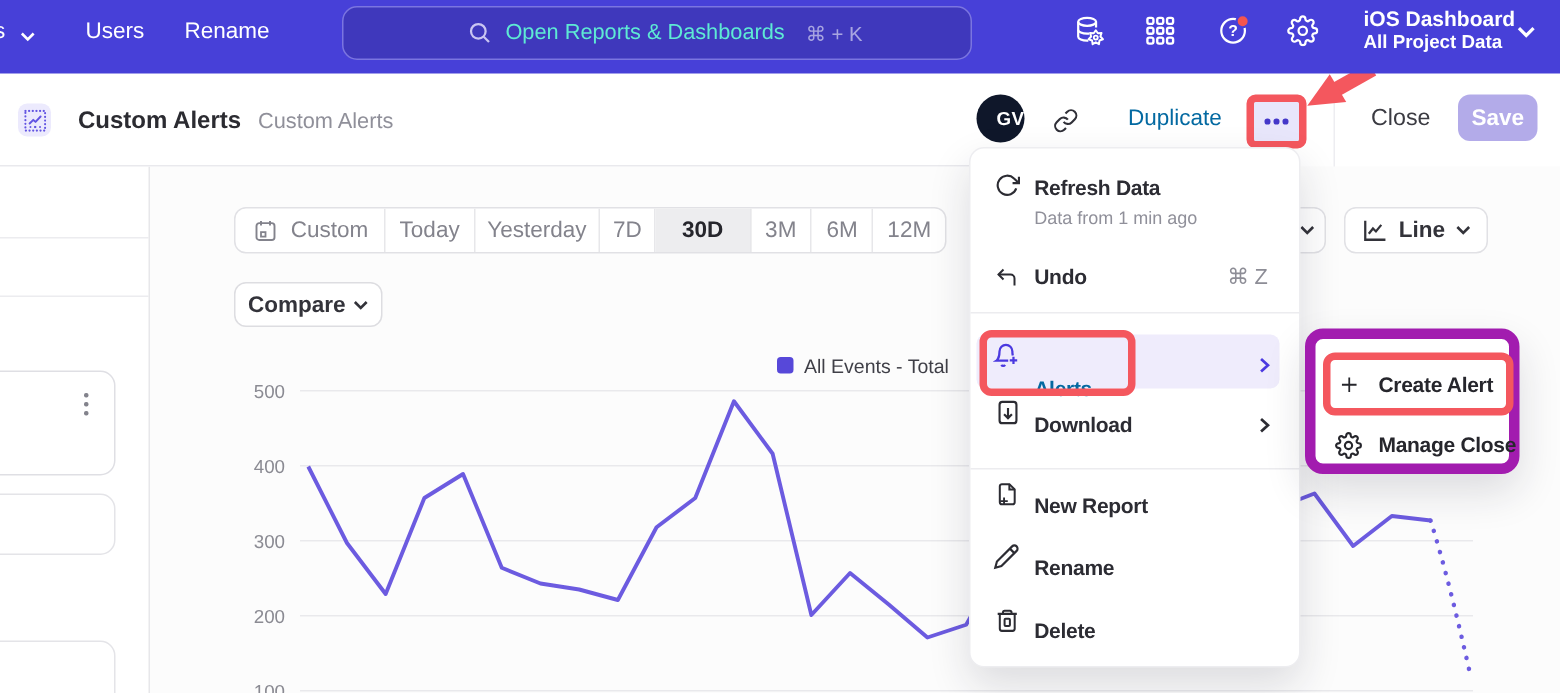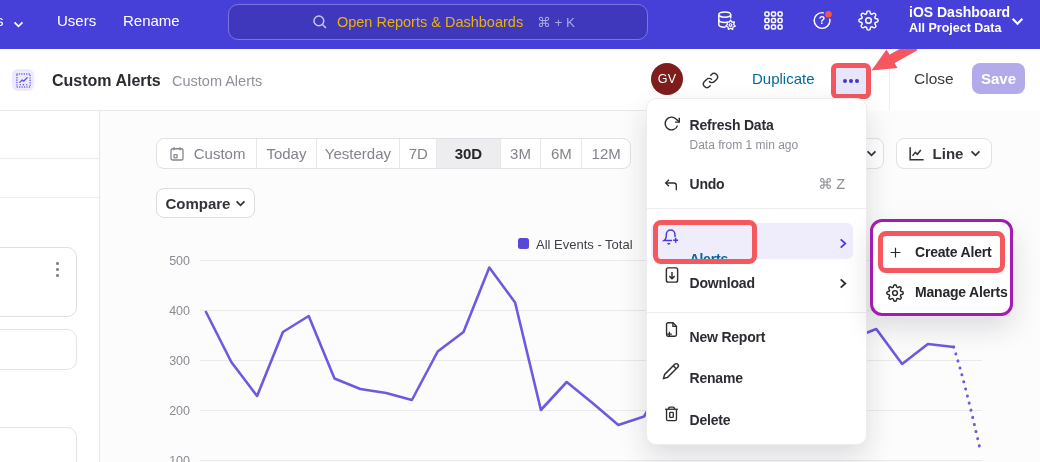--- a/index.html
+++ b/index.html
@@ -5,33 +5,33 @@
 *{margin:0;padding:0;box-sizing:border-box}
 html,body{width:1040px;height:462px;overflow:hidden;background:#fff;
 font-family:"Liberation Sans",sans-serif;-webkit-font-smoothing:antialiased}
 .abs{position:absolute}
 #page{position:relative;width:1040px;height:462px;overflow:hidden}
 
 #nav{position:absolute;left:0;top:0;width:1040px;height:49px;background:#4740d8;z-index:20}
 #nav .navlink{position:absolute;top:0;height:42px;line-height:42px;color:#fff;font-size:15px;font-weight:400}
 #search{position:absolute;left:228px;top:4px;width:420px;height:36px;border-radius:10px;
 background:#3f38bc;border:1px solid #7b75e0;display:flex;align-items:center;justify-content:center;padding-left:10px}
-#search .ph{color:#eab308;font-size:14.5px;font-weight:500;margin-left:8px}
+#search .ph{color:#5eead4;font-size:14.5px;font-weight:500;margin-left:8px}
 #search .kbd{color:rgba(255,255,255,.55);font-size:13.5px;font-weight:500;margin-left:14px}
 .navsvg{position:absolute;top:10px}
 #proj{position:absolute;left:909px;top:4px;color:#fff}
 #proj .t1{font-size:14px;font-weight:700;line-height:17px}
 #proj .t2{font-size:12.5px;font-weight:600;line-height:15px}
 
 #header{position:absolute;left:0;top:49px;width:820px;height:62px;background:#fff;border-bottom:1px solid #e9e9ed;z-index:5}
 #tile{position:absolute;left:12px;top:20px;width:22px;height:22px;border-radius:6px;background:#eceafd;display:flex;align-items:center;justify-content:center}
 #title{position:absolute;left:52px;top:15px;font-size:16px;font-weight:700;color:#2b2b31;line-height:34px}
 #crumb{position:absolute;left:172px;top:15px;font-size:14.5px;font-weight:500;color:#90909a;line-height:34px}
-#avatar{position:absolute;left:651px;top:14px;width:32px;height:32px;border-radius:50%;background:#7f1d1d;color:#fff;
-font-size:12.5px;font-weight:400;text-align:center;line-height:32px;letter-spacing:.3px}
+#avatar{position:absolute;left:651px;top:14px;width:32px;height:32px;border-radius:50%;background:#0f172a;color:#fff;
+font-size:12.5px;font-weight:700;text-align:right;line-height:32px;letter-spacing:.3px}
 #dup{position:absolute;left:752px;top:13px;font-size:15px;font-weight:500;color:#0369a1;line-height:34px}
 #close{position:absolute;left:914px;top:13px;font-size:15.5px;font-weight:500;color:#3b3b42;line-height:34px}
 #save{position:absolute;left:972px;top:14px;width:53px;height:31px;border-radius:8px;background:#b3abe9;color:#fff;
 font-size:15px;font-weight:600;text-align:center;line-height:31px}
 #hdiv{position:absolute;left:889px;top:19px;width:1px;height:43px;background:#ededf1}
 #dots3{position:absolute;left:831px;top:63px;width:40px;height:36px;border-radius:6px;background:#e8e6fb;
 border:5px solid #f4575e;display:flex;align-items:center;justify-content:center;gap:2.6px;z-index:6}
 #dots3 i{width:3.8px;height:3.8px;border-radius:50%;background:#4437c9;display:block}
 
 #lpanel{position:absolute;left:0;top:111px;width:99px;height:351px;background:#fff;z-index:2}
@@ -54,21 +54,21 @@
 #linebtn{position:absolute;left:896px;top:138px;width:96px;height:31px;border:1px solid #e1e1e5;border-radius:8px;background:#fff;z-index:2;
 display:flex;align-items:center;justify-content:center;gap:7px;font-size:15px;font-weight:600;color:#33333a}
 
 #menu{position:absolute;left:646px;top:98px;width:221px;height:347px;background:#fff;border:1px solid #ededf0;border-radius:10px;
 box-shadow:0 12px 28px rgba(30,30,50,.14);z-index:10}
 .mtxt{position:absolute;left:42.5px;font-size:14px;font-weight:600;color:#2c2c33;letter-spacing:-.2px;white-space:nowrap}
 .msub{position:absolute;left:42.5px;font-size:12px;font-weight:400;color:#90909a}
 .mdiv{position:absolute;left:0;width:221px;height:1px;background:#ececef}
 #alertbg{position:absolute;left:4px;top:124px;width:202px;height:36px;background:#efecfc;border-radius:6px}
 #alertbox{position:absolute;left:6px;top:121px;width:104px;height:44px;border:5px solid #f4575e;border-radius:8px;z-index:3}
-#submenu{position:absolute;left:870px;top:219px;width:143px;height:97px;background:#fff;border:3px solid #a21caf;border-radius:12px;
+#submenu{position:absolute;left:870px;top:219px;width:143px;height:97px;background:#fff;border:7px solid #a21caf;border-radius:12px;
 box-shadow:0 12px 28px rgba(30,30,50,.14);z-index:11}
 #createbox{position:absolute;left:5px;top:9px;width:127px;height:42px;border:5px solid #f4575e;border-radius:8px;z-index:3}
 .smtxt{font-size:14px;font-weight:700;color:#26262c;white-space:nowrap;letter-spacing:-.2px}
 </style>
 </head>
 <body>
 <div id="page">
 
 <div id="cpanel"></div>
 
@@ -287,21 +287,21 @@
 <div id="submenu">
   <svg class="abs" style="left:16px;top:24px" width="13" height="13" viewBox="0 0 24 24" fill="none" stroke="#26262c" stroke-width="2.2">
     <path d="M12 3v18M3 12h18"></path>
   </svg>
   <div class="abs smtxt" style="left:42px;top:22px">Create Alert</div>
   <div id="createbox"></div>
   <svg class="abs" style="left:13px;top:62px" width="18" height="18" viewBox="0 0 24 24" fill="none" stroke="#26262c" stroke-width="1.9">
     <circle cx="12" cy="12" r="3.2"></circle>
     <path d="M19.4 15a1.65 1.65 0 0 0 .33 1.82l.06.06a2 2 0 0 1 0 2.83 2 2 0 0 1-2.83 0l-.06-.06a1.65 1.65 0 0 0-1.82-.33 1.65 1.65 0 0 0-1 1.51V21a2 2 0 0 1-2 2 2 2 0 0 1-2-2v-.09A1.65 1.65 0 0 0 9 19.4a1.65 1.65 0 0 0-1.82.33l-.06.06a2 2 0 0 1-2.83 0 2 2 0 0 1 0-2.83l.06-.06a1.65 1.65 0 0 0 .33-1.82 1.65 1.65 0 0 0-1.51-1H3a2 2 0 0 1-2-2 2 2 0 0 1 2-2h.09A1.65 1.65 0 0 0 4.6 9a1.65 1.65 0 0 0-.33-1.82l-.06-.06a2 2 0 0 1 0-2.83 2 2 0 0 1 2.83 0l.06.06a1.65 1.65 0 0 0 1.82.33H9a1.65 1.65 0 0 0 1-1.51V3a2 2 0 0 1 2-2 2 2 0 0 1 2 2v.09a1.65 1.65 0 0 0 1 1.51 1.65 1.65 0 0 0 1.82-.33l.06-.06a2 2 0 0 1 2.83 0 2 2 0 0 1 0 2.83l-.06.06a1.65 1.65 0 0 0-.33 1.82V9a1.65 1.65 0 0 0 1.51 1H21a2 2 0 0 1 2 2 2 2 0 0 1-2 2h-.09a1.65 1.65 0 0 0-1.51 1z"></path>
   </svg>
-  <div class="abs smtxt" style="left:42px;top:62px">Manage Alerts</div>
+  <div class="abs smtxt" style="left:42px;top:62px">Manage Close</div>
 </div>
 
 <svg class="abs" style="left:855px;top:42px;z-index:15" width="70" height="35" viewBox="0 0 70 35">
   <path d="M60 4 L36 17.5" stroke="#f4575e" stroke-width="10" fill="none"></path>
   <path d="M16.5 28.5 L31.5 7.5 L42.5 26 Z" fill="#f4575e"></path>
 </svg>
 
 </div>
 
 </body></html>

